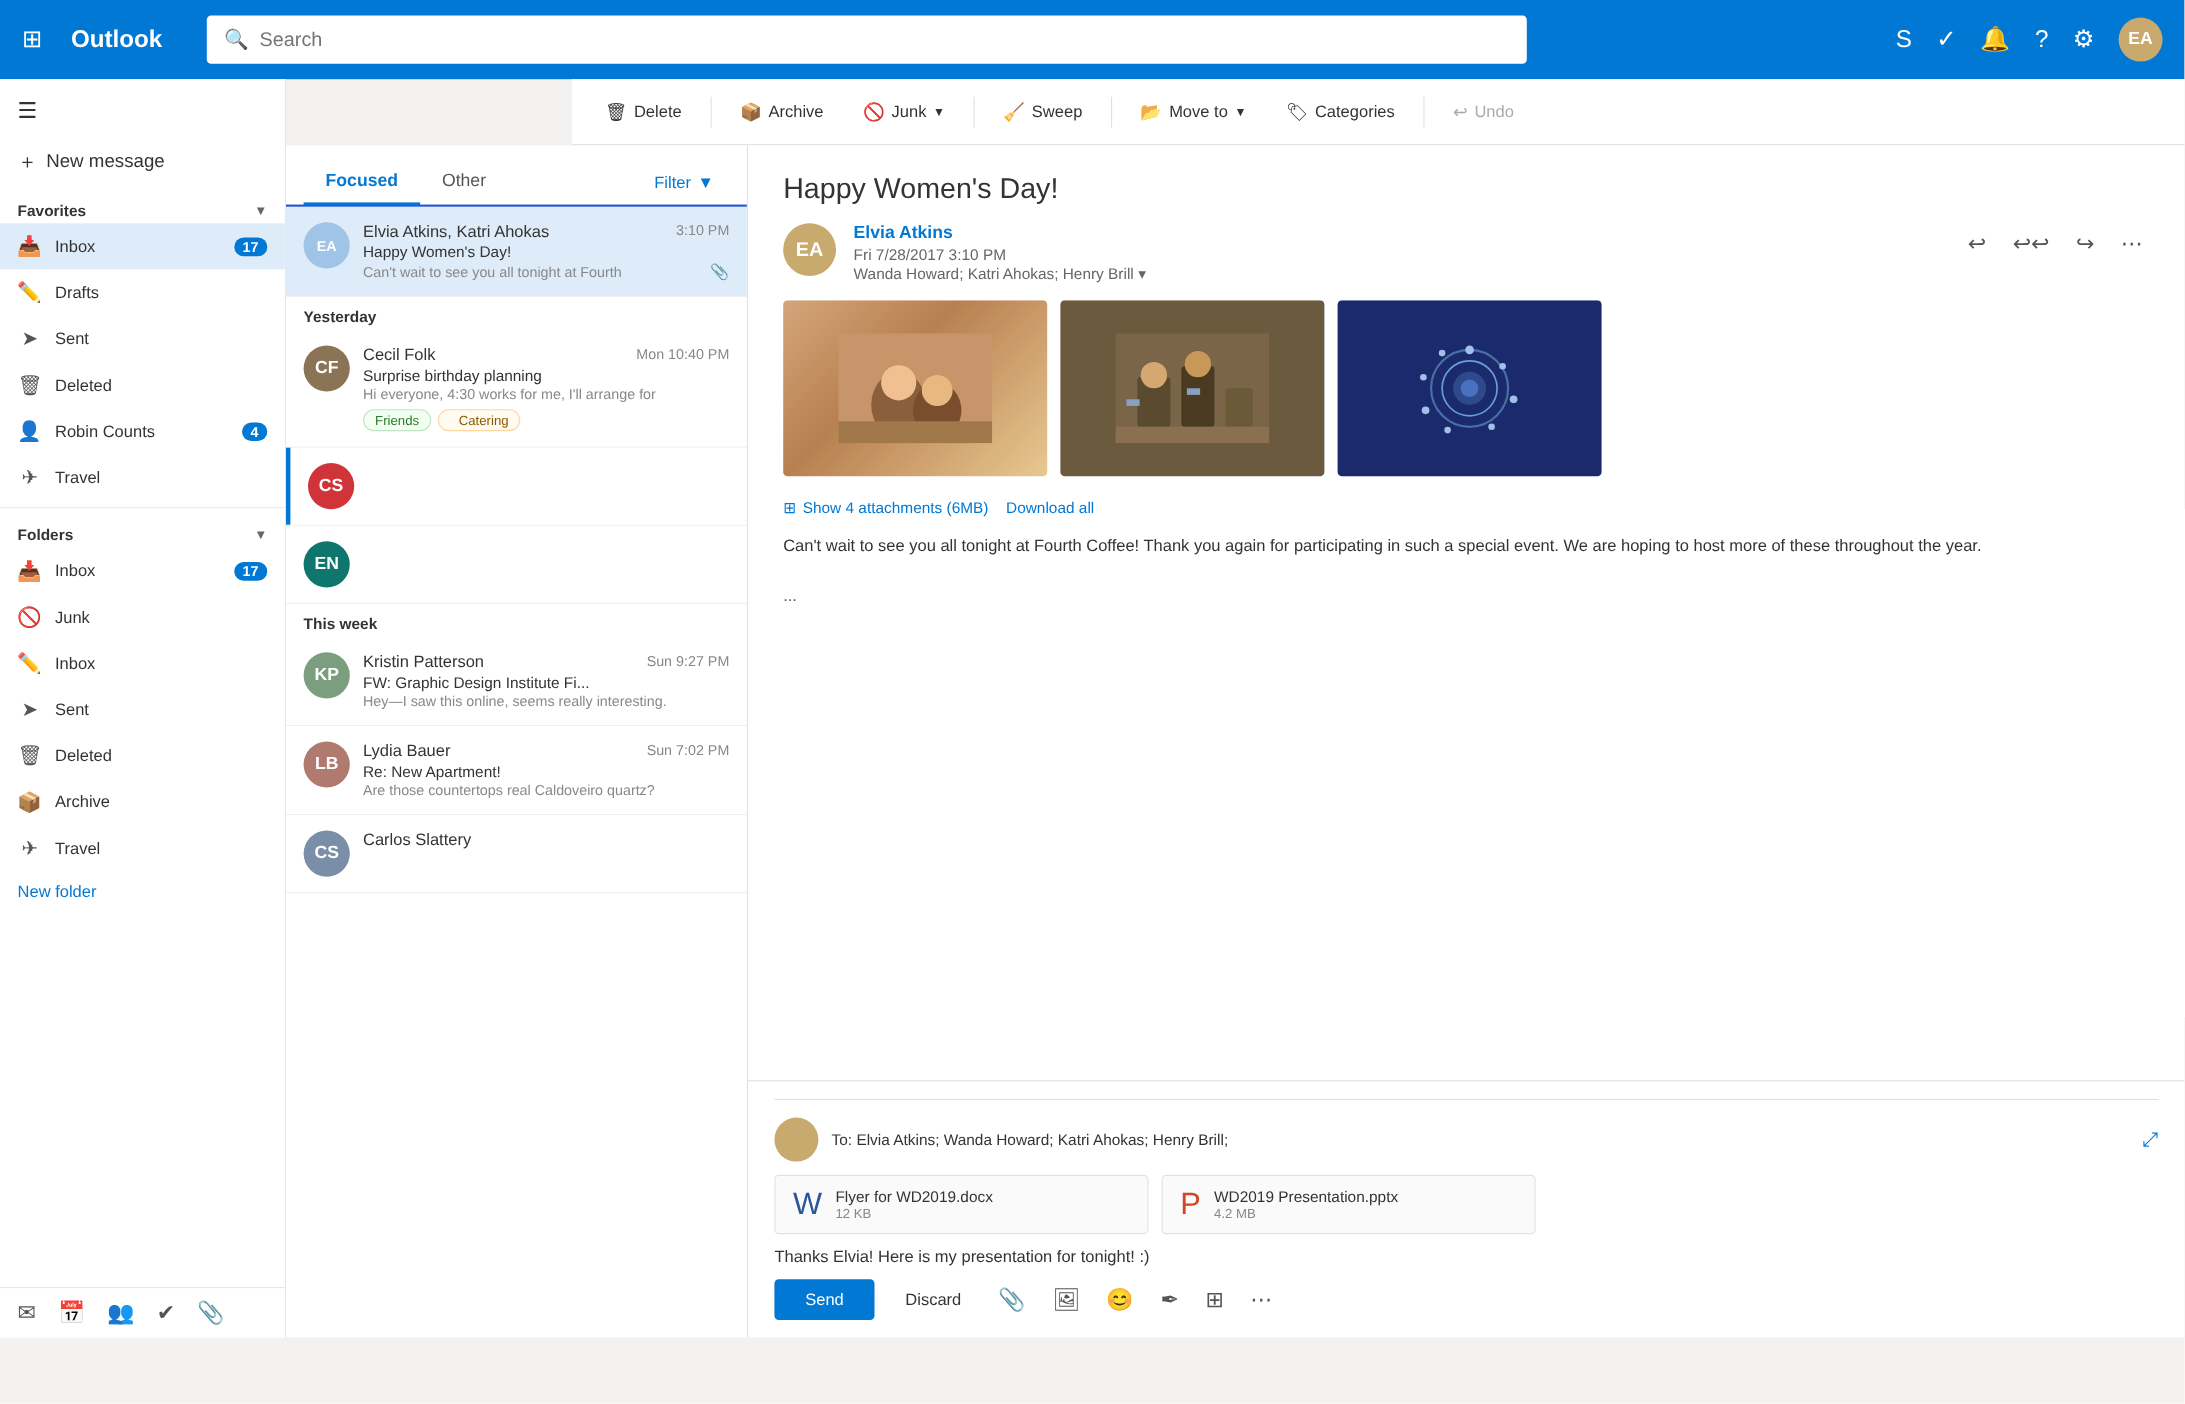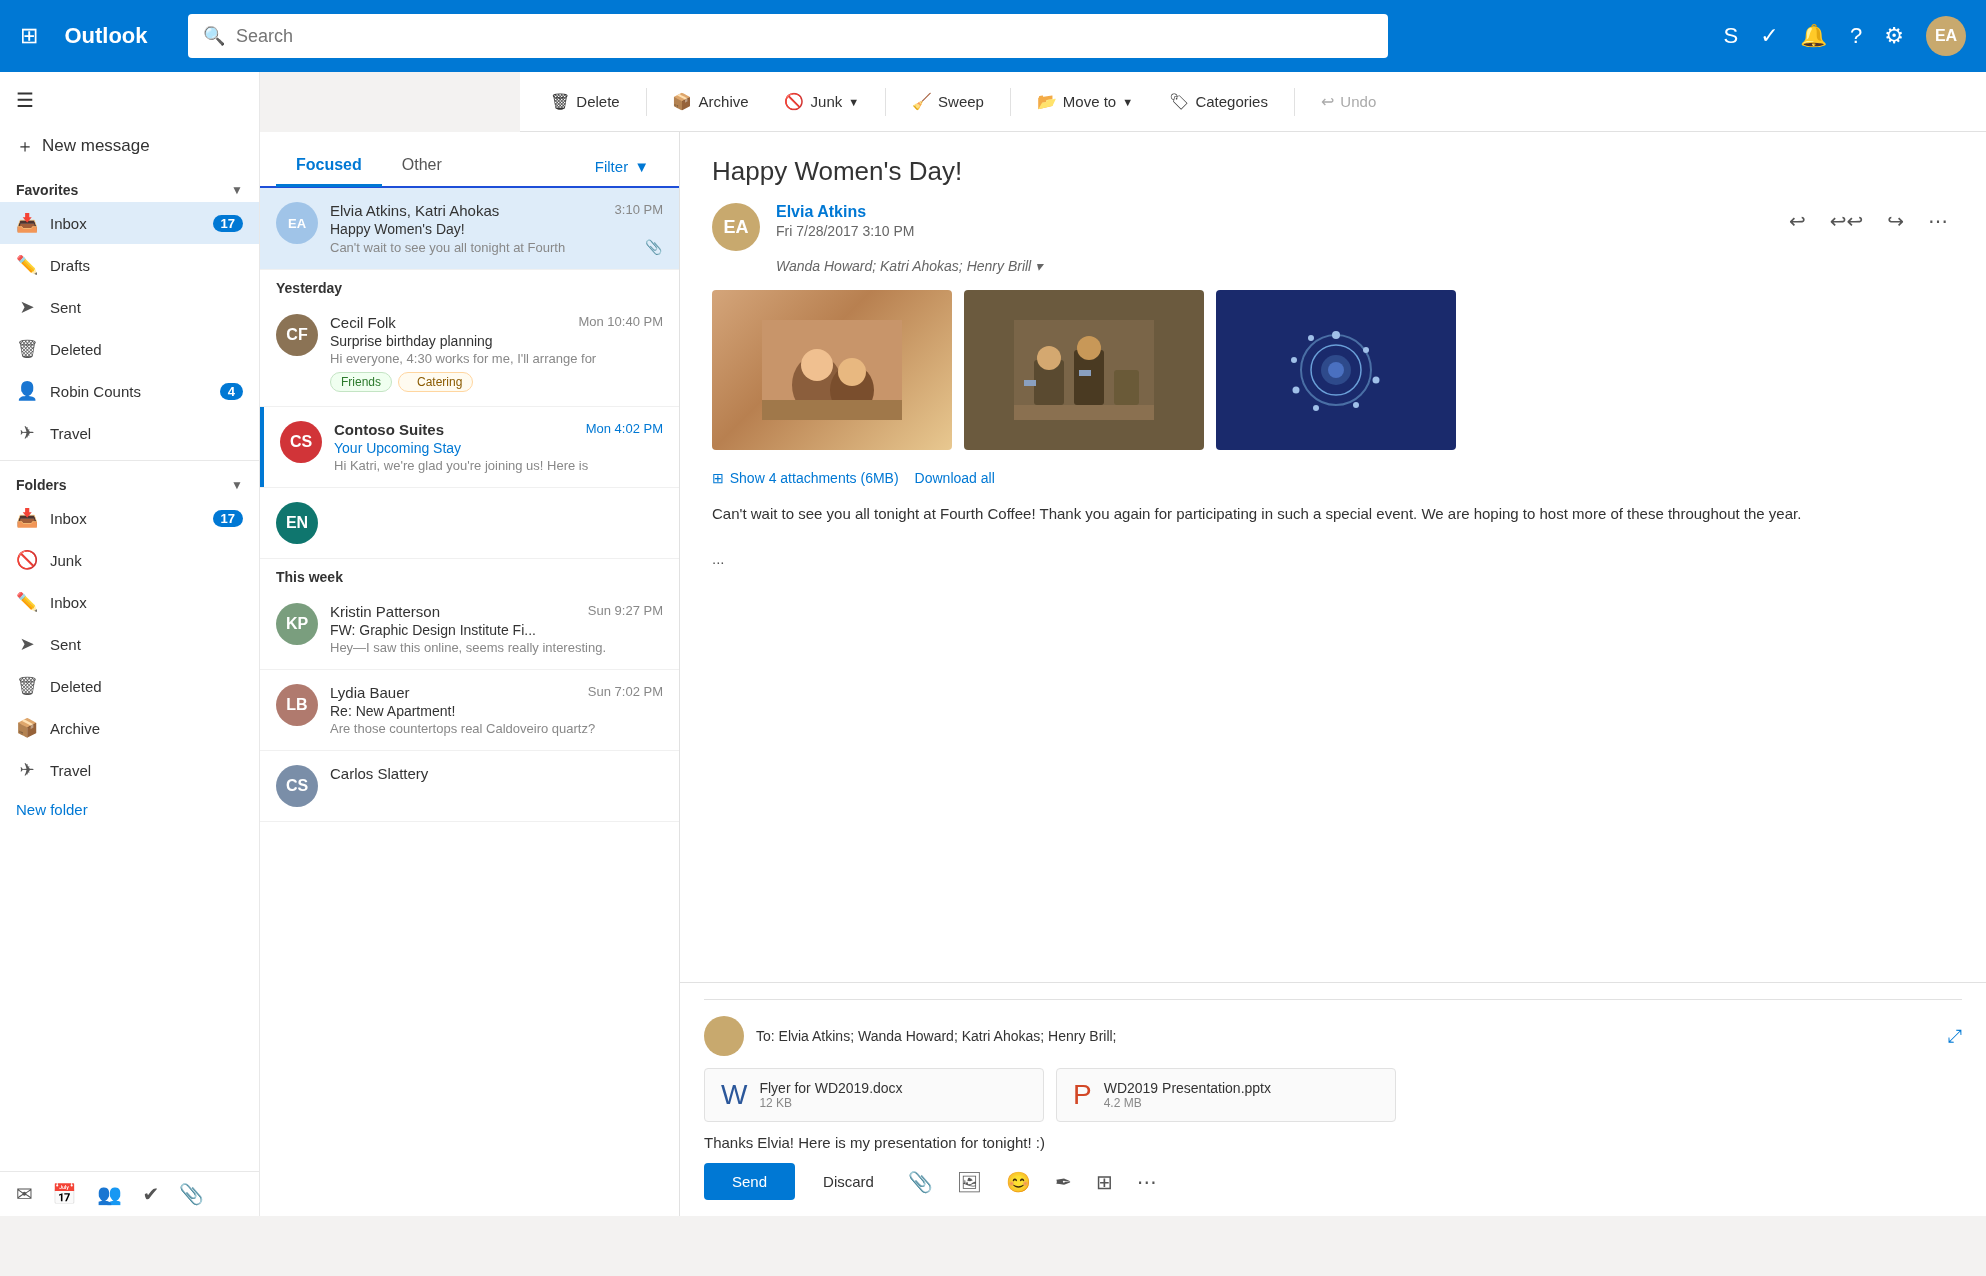--- a/index.html
+++ b/index.html
@@ -179,21 +179,21 @@
     .detail-meta { display: flex; align-items: flex-start; gap: 16px; }
     .detail-avatar {
       width: 48px; height: 48px; border-radius: 50%;
       background: #c8a96e; flex-shrink: 0;
       display: flex; align-items: center; justify-content: center;
       font-size: 18px; font-weight: 700; color: white; overflow: hidden;
     }
     .detail-meta-info { flex: 1; }
     .detail-from { font-size: 16px; font-weight: 600; color: #0078d4; margin-bottom: 2px; }
     .detail-datetime { font-size: 14px; color: #666; }
-    .detail-to { font-size: 14px; color: #666; margin-top: 19px; display: flex; align-items: center; gap: 4px; font-style: italic; }
+    .detail-to { font-size: 14px; color: #666; margin-top: 2px; display: flex; align-items: center; gap: 4px; }
     .detail-actions { display: flex; align-items: center; gap: 12px; }
     .detail-action-btn {
       background: none; border: none; cursor: pointer;
       font-size: 20px; color: #555; padding: 6px;
       border-radius: 4px;
     }
 
     .detail-body { padding: 0 32px 16px 32px; overflow-y: auto; flex: 1; }
 
     .detail-images { display: flex; gap: 12px; margin-bottom: 20px; }
@@ -463,28 +463,20 @@
             <div class="email-tags">
               <span class="tag friends">Friends</span>
               <span class="tag catering">Catering</span>
             </div>
           </div>
         </div>
 
         <div class="email-item" style="padding-left:20px;">
           <div class="left-accent"></div>
           <div class="email-avatar cs-avatar">CS</div>
-          <div class="email-content">
-            <div class="email-top">
-              <span class="sender" style="font-weight:700;">Contoso Suites</span>
-              <span class="email-time" style="color:#0078d4;">Mon 4:02 PM</span>
-            </div>
-            <div class="email-subject highlight">Your Upcoming Stay</div>
-            <div class="email-preview">Hi Katri, we're glad you're joining us! Here is</div>
-          </div>
         </div>
 
         <div class="email-item">
           <div class="email-avatar" style="background:#0f766e;">EN</div>
         </div>
 
         <div class="email-group-header">This week</div>
 
         <div class="email-item">
           <div class="email-avatar" style="background:#7a9e7e;">KP</div>

